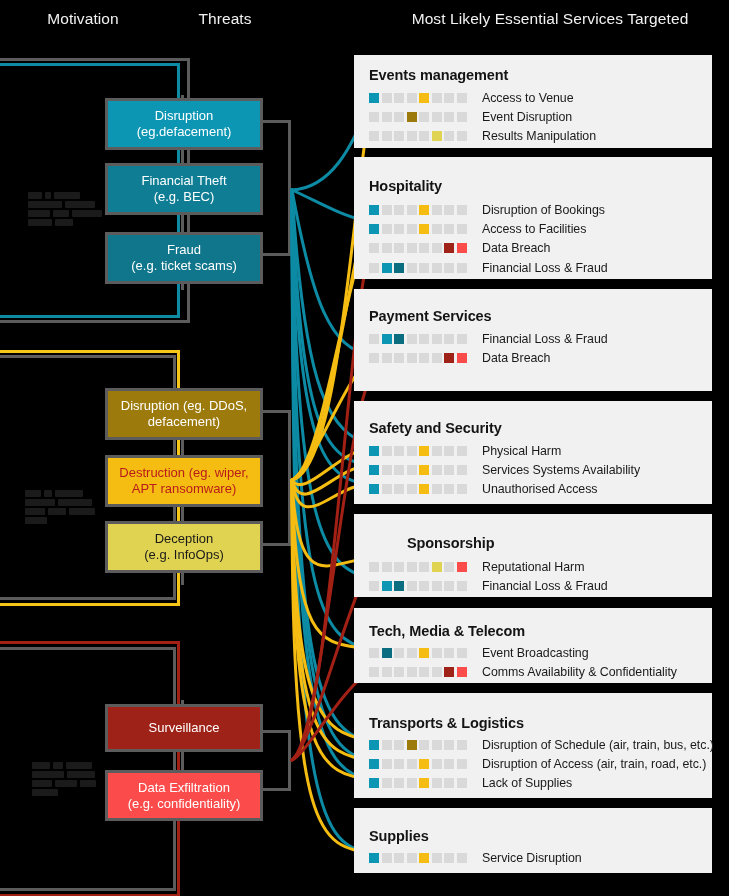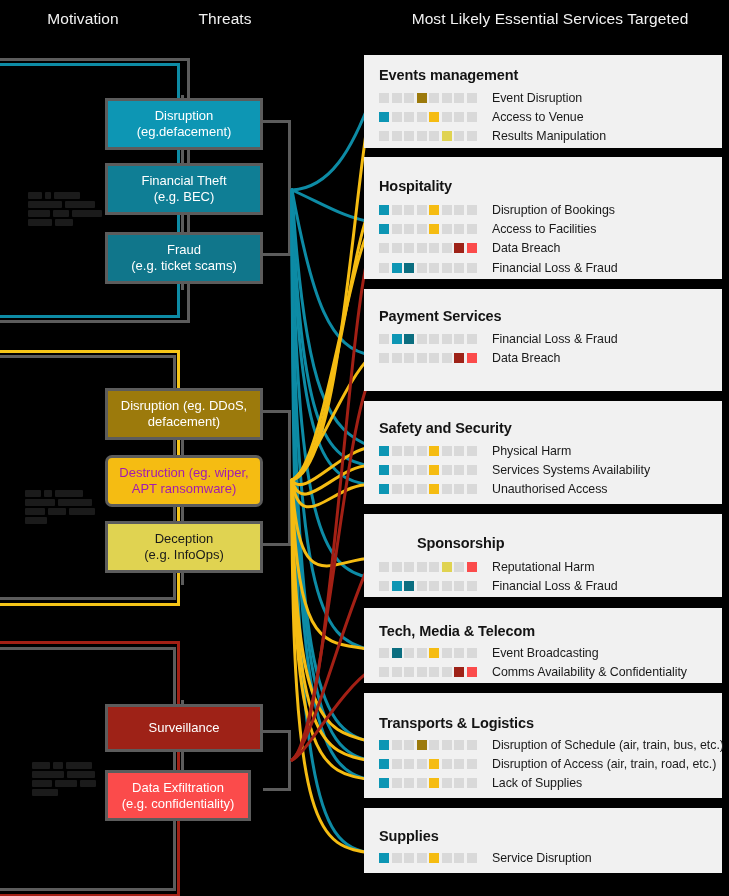--- a/index.html
+++ b/index.html
@@ -39,30 +39,30 @@
   .threat{
     position:absolute;box-sizing:border-box;
     display:flex;align-items:center;justify-content:center;text-align:center;
     border:3px solid #5c5c5c;
     font-size:13px;line-height:16px;padding:4px 8px;
   }
   .t-teal1{background:#0d96b4;color:#ffffff;}
   .t-teal2{background:#0f7e95;color:#ffffff;}
   .t-teal3{background:#10768b;color:#ffffff;}
   .t-gold1{background:#9c7a0c;color:#ffffff;}
-  .t-gold2{background:#f5bc12;color:#a21caf;border-radius:7px;}
+  .t-gold2{background:#f5bc12;color:#b91c1c;}
   .t-gold3{background:#e0d351;color:#1a1a1a;}
   .t-red1{background:#9e2217;color:#ffffff;}
   .t-red2{background:#fb4b4b;color:#ffffff;}
 
   
   .spine{position:absolute;background:#5c5c5c;}
 
   
-  #panel{position:absolute;left:364px;top:0;width:358px;height:896px;}
+  #panel{position:absolute;left:354px;top:0;width:358px;height:896px;}
   .sect{
     position:absolute;left:0;width:358px;background:#f1f1f1;
     box-sizing:border-box;
   }
   .sect h3{
     margin:0;position:absolute;left:15px;
     font-size:14.5px;font-weight:700;color:#141414;letter-spacing:-.1px;
     white-space:nowrap;
   }
   .rows{position:absolute;left:15px;right:0;}
@@ -166,21 +166,21 @@
   </div>
 
   <div class="spine" style="left:181px;top:700px;width:3px;height:120px;"></div>
   <div class="spine" style="left:263px;top:730px;width:28px;height:3px;"></div>
   <div class="spine" style="left:288px;top:730px;width:3px;height:60px;"></div>
   <div class="spine" style="left:263px;top:788px;width:28px;height:3px;"></div>
 
   <div class="threat t-red1" style="left:105px;top:704px;width:158px;height:48px;">
     <span>Surveillance</span>
   </div>
-  <div class="threat t-red2" style="left:105px;top:770px;width:146px;height:51px;flex-direction:column;">
+  <div class="threat t-red2" style="left:105px;top:770px;width:158px;height:51px;flex-direction:column;">
     <span>Data Exfiltration</span>
     <span>(e.g. confidentiality)</span>
   </div>
 
   <svg id="links" viewBox="0 0 729 896">
     <g fill="none" stroke-width="3" stroke-linecap="round">
 
       <path d="M292,190 C330,188 352,150 372,96" stroke="#0d8ba5"></path>
       <path d="M292,190 C325,205 345,218 372,222" stroke="#0d8ba5"></path>
       <path d="M292,190 C312,300 330,350 372,355" stroke="#0d8ba5"></path>
@@ -215,43 +215,43 @@
     </g>
   </svg>
 
   <div id="panel">
 
     <div class="sect" style="top:55px;height:93px;">
       <h3 style="top:12px;">Events management</h3>
       <div class="rows" style="top:33px;">
         <div class="srow">
           <div class="sw">
+              <span style="background: rgb(13, 150, 180);"></span>
+              <span style="background: rgb(217, 217, 217);"></span>
+              <span style="background: rgb(217, 217, 217);"></span>
+              <span style="background: rgb(217, 217, 217);"></span>
+              <span style="background: rgb(245, 188, 18);"></span>
+              <span style="background: rgb(217, 217, 217);"></span>
+              <span style="background: rgb(217, 217, 217);"></span>
+              <span style="background: rgb(217, 217, 217);"></span>
+            </div>
+          <div class="slabel">Access to Venue</div>
+        </div>
+        <div class="srow">
+          <div class="sw">
               <span style="background: rgb(217, 217, 217);"></span>
               <span style="background: rgb(217, 217, 217);"></span>
               <span style="background: rgb(217, 217, 217);"></span>
               <span style="background: rgb(156, 122, 12);"></span>
               <span style="background: rgb(217, 217, 217);"></span>
               <span style="background: rgb(217, 217, 217);"></span>
               <span style="background: rgb(217, 217, 217);"></span>
               <span style="background: rgb(217, 217, 217);"></span>
             </div>
           <div class="slabel">Event Disruption</div>
-        </div>
-        <div class="srow">
-          <div class="sw">
-              <span style="background: rgb(13, 150, 180);"></span>
-              <span style="background: rgb(217, 217, 217);"></span>
-              <span style="background: rgb(217, 217, 217);"></span>
-              <span style="background: rgb(217, 217, 217);"></span>
-              <span style="background: rgb(245, 188, 18);"></span>
-              <span style="background: rgb(217, 217, 217);"></span>
-              <span style="background: rgb(217, 217, 217);"></span>
-              <span style="background: rgb(217, 217, 217);"></span>
-            </div>
-          <div class="slabel">Access to Venue</div>
         </div>
         <div class="srow">
           <div class="sw">
               <span style="background: rgb(217, 217, 217);"></span>
               <span style="background: rgb(217, 217, 217);"></span>
               <span style="background: rgb(217, 217, 217);"></span>
               <span style="background: rgb(217, 217, 217);"></span>
               <span style="background: rgb(217, 217, 217);"></span>
               <span style="background: rgb(224, 211, 81);"></span>
               <span style="background: rgb(217, 217, 217);"></span>

